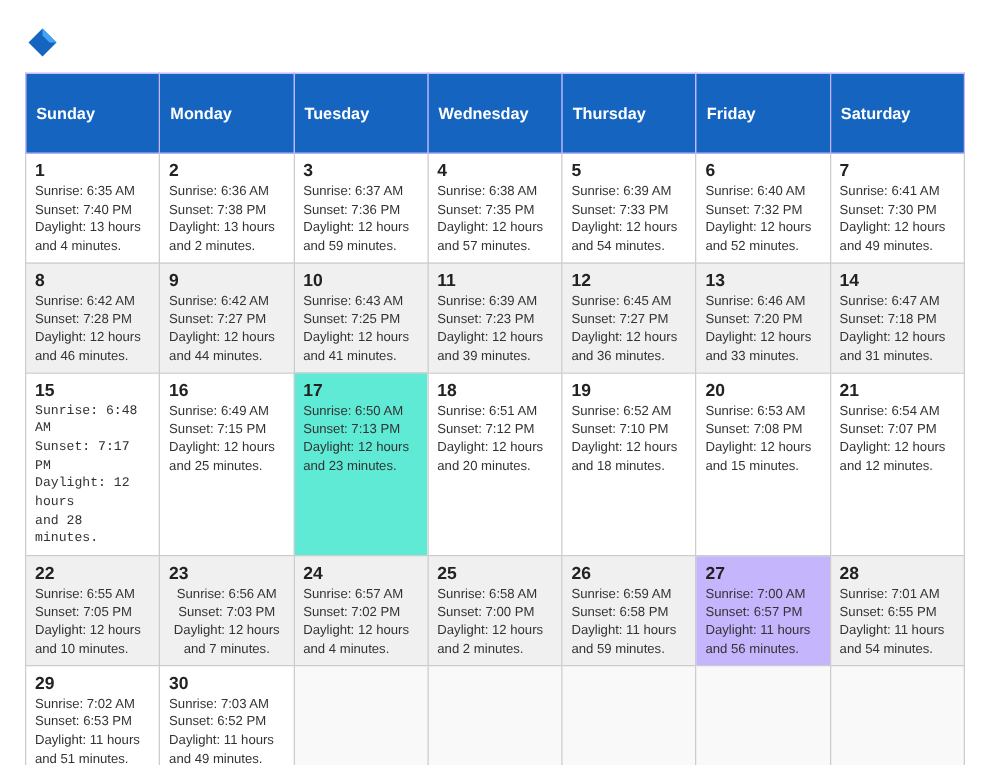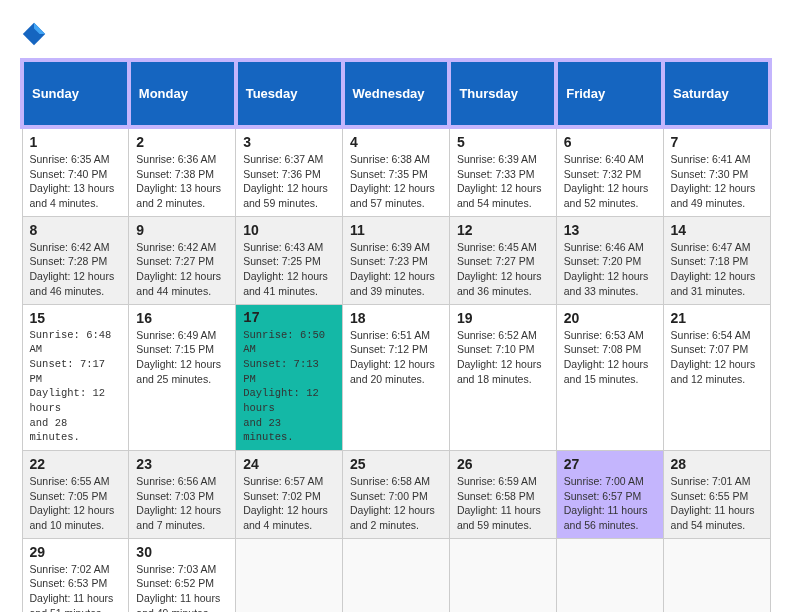--- a/index.html
+++ b/index.html
@@ -51,21 +51,21 @@
       border-collapse: collapse;
       font-size: 11px;
     }
     .calendar th {
       background-color: #1565C0;
       color: white;
       padding: 24px 8px;
       text-align: left;
       font-size: 13px;
       font-weight: bold;
-      border: 4px solid #c4b5fd;
+      border: 1px solid #c4b5fd;
     }
     .calendar td {
       border: 1px solid #ccc;
       padding: 5px 7px;
       vertical-align: top;
       width: calc(100% / 7);
       min-height: 80px;
       background: #fff;
     }
     .calendar tr:nth-child(even) td {
@@ -226,21 +226,21 @@
 Daylight: 12 hours
 and 28 minutes.</div>
         </td>
         <td style="background: rgb(255, 255, 255);">
           <span class="day-num">16</span>
           <div class="day-info" style="white-space: pre-line;">Sunrise: 6:49 AM
 Sunset: 7:15 PM
 Daylight: 12 hours
 and 25 minutes.</div>
         </td>
-        <td style="background: #14b8a6; font-family: Liberation Mono, monospace;">
+        <td style="background: #5eead4;">
           <span class="day-num">17</span>
           <div class="day-info" style="white-space: pre-line;">Sunrise: 6:50 AM
 Sunset: 7:13 PM
 Daylight: 12 hours
 and 23 minutes.</div>
         </td>
         <td style="background: rgb(255, 255, 255);">
           <span class="day-num">18</span>
           <div class="day-info" style="white-space: pre-line;">Sunrise: 6:51 AM
 Sunset: 7:12 PM
@@ -272,21 +272,21 @@
       <tr>
         <td style="background: rgb(240, 240, 240);">
           <span class="day-num">22</span>
           <div class="day-info" style="white-space: pre-line;">Sunrise: 6:55 AM
 Sunset: 7:05 PM
 Daylight: 12 hours
 and 10 minutes.</div>
         </td>
         <td style="background: rgb(240, 240, 240);">
           <span class="day-num">23</span>
-          <div class="day-info" style="white-space: pre-line;">Sunrise: 6:56 AM
+          <div class="day-info" style="white-space: pre-line; text-align: center;">Sunrise: 6:56 AM
 Sunset: 7:03 PM
 Daylight: 12 hours
 and 7 minutes.</div>
         </td>
         <td style="background: rgb(240, 240, 240);">
           <span class="day-num">24</span>
           <div class="day-info" style="white-space: pre-line;">Sunrise: 6:57 AM
 Sunset: 7:02 PM
 Daylight: 12 hours
 and 4 minutes.</div>

